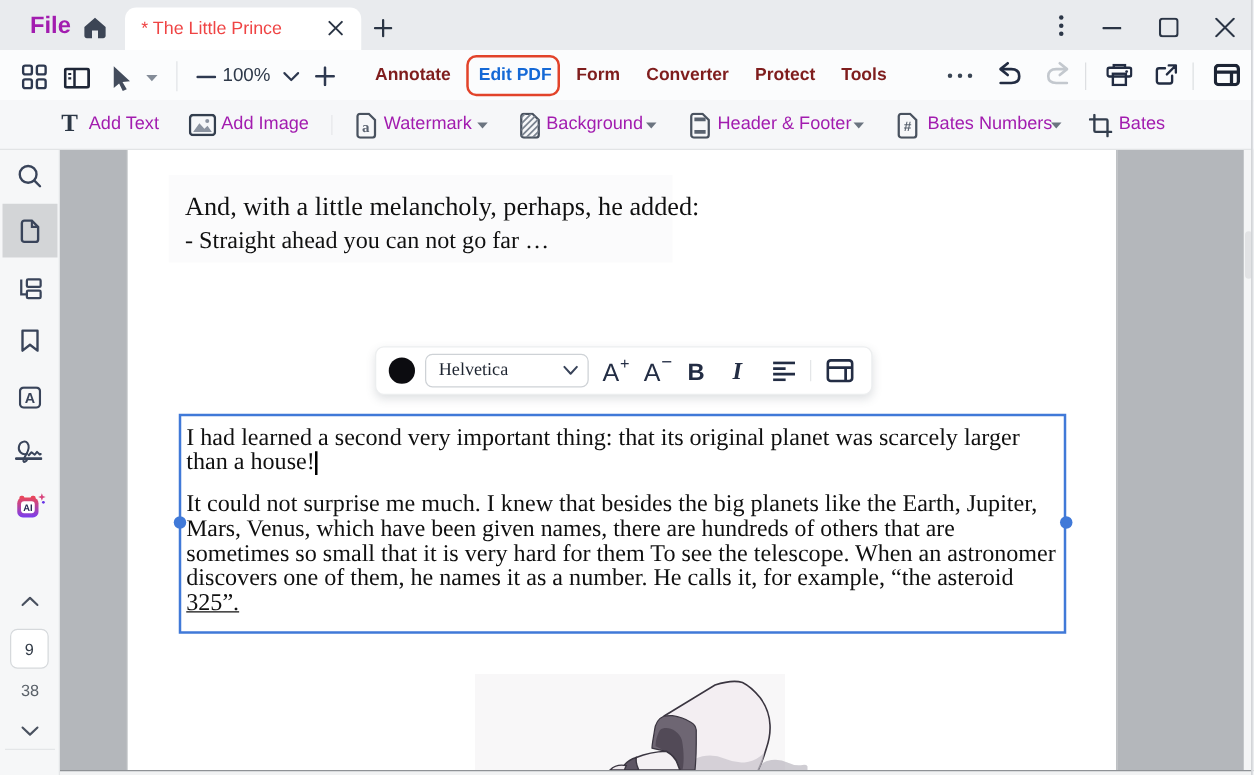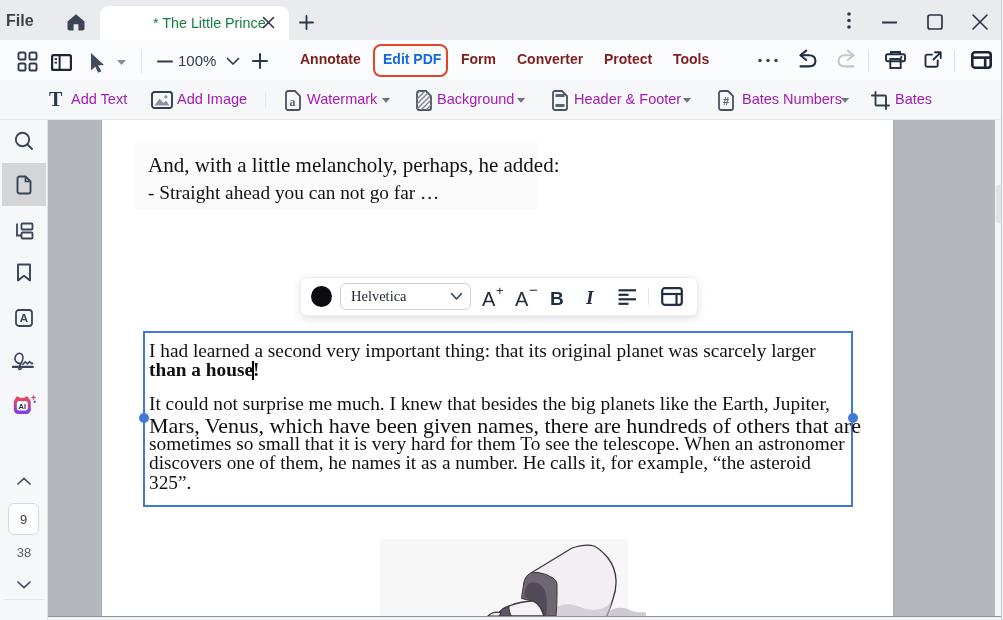--- a/index.html
+++ b/index.html
@@ -7,26 +7,26 @@
 .abs{position:absolute;}
 .nw{white-space:nowrap;}
 svg{display:block;}
 .serif{font-family:"Liberation Serif",serif;color:#101010;white-space:nowrap;}
 .r3t{font-size:14.5px;color:#a21caf;}
 .m2{font-size:14px;font-weight:700;color:#7f1d1d;}
 </style></head>
 <body>
 
 <div class="abs" id="titlebar" style="left:0;top:0;width:1003px;height:40px;background:#e9ebee;"></div>
-<div class="abs" style="left:6px;top:0;height:40px;line-height:41px;font-size:16px;font-weight:700;color:#404040;">File</div>
+<div class="abs" style="left:24px;top:0;height:40px;line-height:41px;font-size:19px;font-weight:700;color:#a21caf;">File</div>
 <svg class="abs" style="left:66px;top:13px;" width="20" height="19" viewBox="0 0 20 19">
   <path d="M10 1.2 L18.5 8.6 L18.5 15.5 C18.5 16.6 17.6 17.5 16.5 17.5 L12.4 17.5 L12.4 11.3 L7.6 11.3 L7.6 17.5 L3.5 17.5 C2.4 17.5 1.5 16.6 1.5 15.5 L1.5 8.6 Z" fill="#3c4555"></path>
 </svg>
 <div class="abs" style="left:100px;top:6px;width:189px;height:34px;background:#fff;border-radius:9px 9px 0 0;"></div>
-<div class="abs nw" style="left:113px;top:6px;height:34px;line-height:34px;font-size:14.3px;color:#15803d;margin-left:40px;">* The Little Prince</div>
+<div class="abs nw" style="left:113px;top:6px;height:34px;line-height:34px;font-size:14.3px;color:#ef4444;">* The Little Prince</div>
 <svg class="abs" style="left:262px;top:16px;" width="13" height="13" viewBox="0 0 13 13">
   <path d="M1.5 1.5 L11.5 11.5 M11.5 1.5 L1.5 11.5" stroke="#2b3545" stroke-width="1.6" stroke-linecap="round"></path>
 </svg>
 <svg class="abs" style="left:299px;top:15px;" width="15" height="15" viewBox="0 0 15 15">
   <path d="M7.5 1 L7.5 14 M1 7.5 L14 7.5" stroke="#2b3545" stroke-width="1.8" stroke-linecap="round"></path>
 </svg>
 <svg class="abs" style="left:845px;top:11px;" width="8" height="19" viewBox="0 0 8 19">
   <circle cx="4" cy="3" r="1.8" fill="#2c3748"></circle>
     <circle cx="4" cy="9.5" r="1.8" fill="#2c3748"></circle>
     <circle cx="4" cy="16" r="1.8" fill="#2c3748"></circle>
@@ -245,27 +245,27 @@
 <div class="abs" style="left:48px;top:616px;width:955px;height:4px;background:#f1f2f3;border-top:1px solid #8f9296;box-sizing:border-box;"></div>
 
 <div class="abs" style="left:135px;top:140px;width:403px;height:70px;background:#fbfbfc;"></div>
 <div class="abs serif" id="dt1" style="left:148px;top:153.4px;font-size:21px;">And, with a little melancholy, perhaps, he added:</div>
 <div class="abs serif" id="dt2" style="left:148px;top:182px;font-size:19.3px;">- Straight ahead you can not go far …</div>
 
 <div class="abs" id="tbox" style="left:143px;top:331px;width:710px;height:176px;border:2px solid #4079d8;box-sizing:border-box;"></div>
 <div class="abs" style="left:139px;top:413px;width:10px;height:10px;border-radius:50%;background:#4079d8;"></div>
 <div class="abs" style="left:848px;top:413px;width:10px;height:10px;border-radius:50%;background:#4079d8;"></div>
 <div class="abs serif" id="p1l1" style="left:149px;top:339.9px;font-size:19.3px;">I had learned a second very important thing: that its original planet was scarcely larger</div>
-<div class="abs serif" id="p1l2" style="left:149px;top:359.4px;font-size:19.3px;font-weight:bold;">than a house!</div>
+<div class="abs serif" id="p1l2" style="left:149px;top:359.4px;font-size:19.3px;">than a house!</div>
 <div class="abs" id="caret" style="left:252px;top:361px;width:1.5px;height:19px;background:#000;"></div>
 <div class="abs serif" id="p2l1" style="left:149px;top:392.8px;font-size:19.3px;">It could not surprise me much. I knew that besides the big planets like the Earth, Jupiter,</div>
-<div class="abs serif" id="p2l2" style="left:149px;top:412.8px;font-size:22px;">Mars, Venus, which have been given names, there are hundreds of others that are</div>
+<div class="abs serif" id="p2l2" style="left:149px;top:412.8px;font-size:19px;">Mars, Venus, which have been given names, there are hundreds of others that are</div>
 <div class="abs serif" id="p2l3" style="left:149px;top:432.6px;font-size:19.3px;">sometimes so small that it is very hard for them To see the telescope. When an astronomer</div>
 <div class="abs serif" id="p2l4" style="left:149px;top:452.4px;font-size:19.3px;text-align:right;">discovers one of them, he names it as a number. He calls it, for example, “the asteroid</div>
-<div class="abs serif" id="p2l5" style="left:149px;top:472.1px;font-size:19.3px;">325”.</div>
+<div class="abs serif" id="p2l5" style="left:149px;top:472.1px;font-size:19.3px;text-decoration:underline;">325”.</div>
 
 <div class="abs" id="ftb" style="left:300px;top:277px;width:398px;height:39px;background:#fff;border:1px solid #eceeef;border-radius:7px;box-sizing:border-box;box-shadow:0 3px 8px rgba(80,90,100,0.18);"></div>
 <div class="abs" style="left:311px;top:286px;width:21px;height:21px;border-radius:50%;background:#0c0c10;"></div>
 <div class="abs" style="left:340px;top:283px;width:131px;height:27px;border:1px solid #ced2d6;border-radius:6px;box-sizing:border-box;"></div>
 <div class="abs" style="left:351px;top:283px;height:27px;line-height:27px;font-family:'Liberation Serif',serif;font-size:14.5px;color:#1d2430;">Helvetica</div>
 <svg class="abs" style="left:450px;top:292px;" width="13" height="9" viewBox="0 0 13 9">
   <path d="M1.5 1.5 L6.5 7 L11.5 1.5" fill="none" stroke="#39445a" stroke-width="1.6" stroke-linecap="round" stroke-linejoin="round"></path>
 </svg>
 <div class="abs" style="left:482px;top:288px;font-size:20px;color:#232d44;font-weight:500;">A</div>
 <div class="abs" style="left:496px;top:283px;font-size:13px;color:#232d44;font-weight:500;">+</div>

